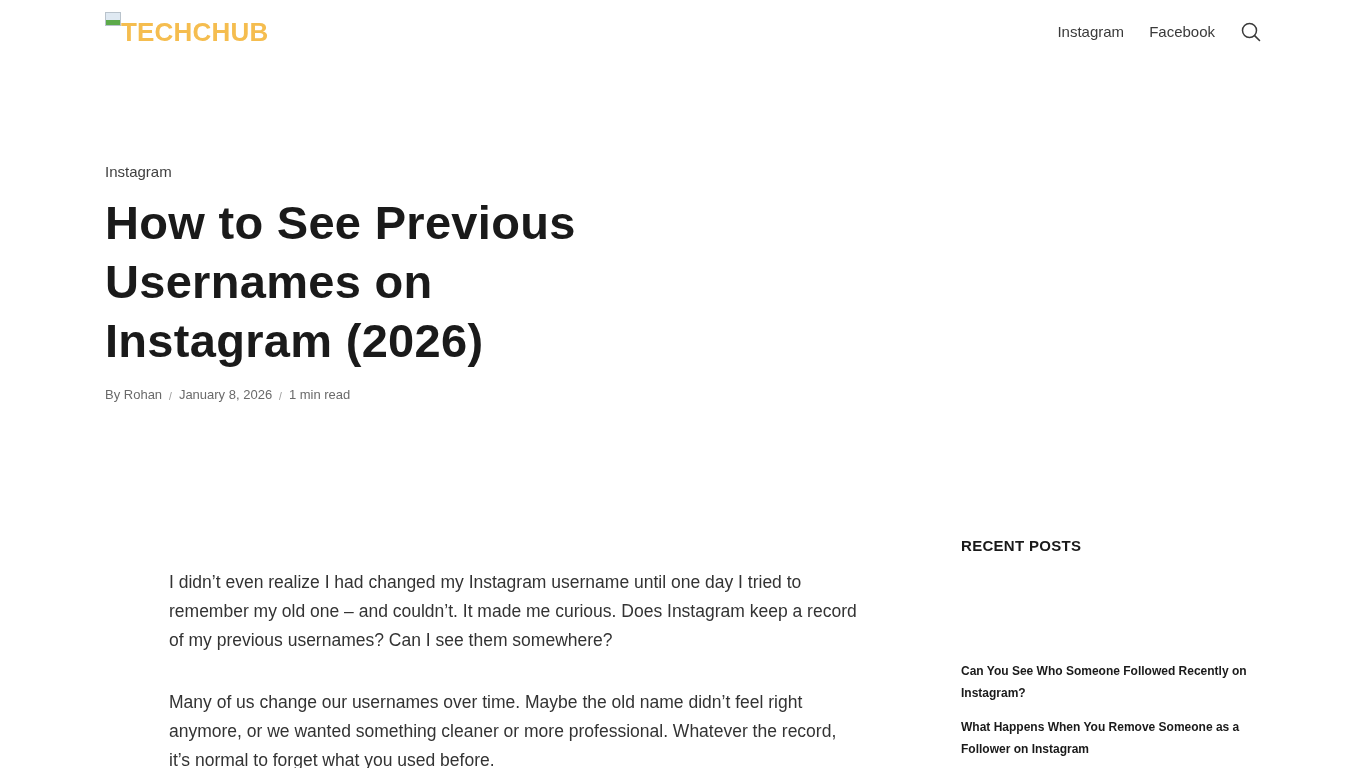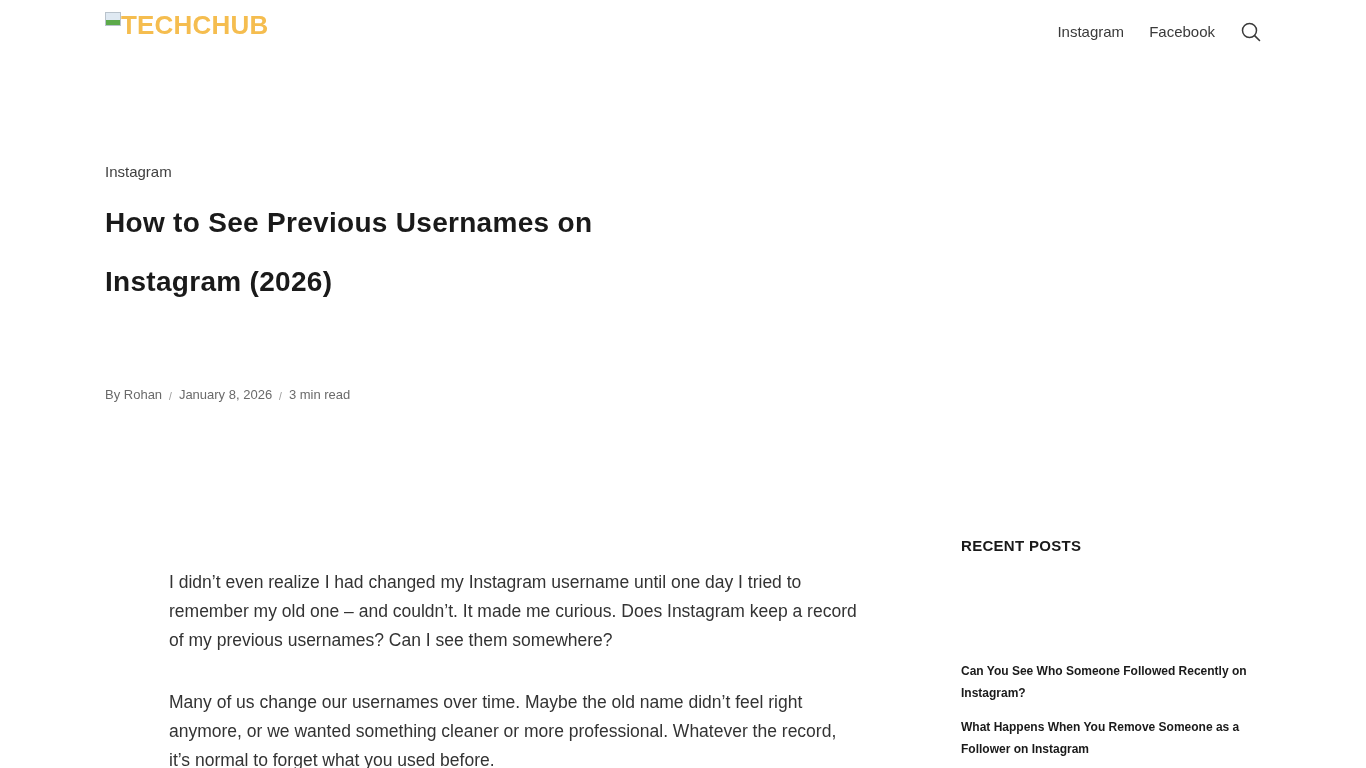--- a/index.html
+++ b/index.html
@@ -3,28 +3,28 @@
 <meta charset="utf-8">
 <style>
   * { box-sizing: border-box; margin: 0; padding: 0; }
   html, body { width: 1366px; height: 768px; overflow: hidden; background: #ffffff; }
   body { font-family: "Liberation Sans", sans-serif; color: #1f1f1f; position: relative; }
 
   .header { position: absolute; left: 0; top: 0; width: 1366px; height: 64px; }
   .logo { position: absolute; left: 105px; top: 12px; display: flex; align-items: flex-start; }
   .logo-broken { width: 16px; height: 16px; position: relative; margin-right: 0; }
   .logo-broken .pic { position: absolute; left: 0; top: 0; width: 16px; height: 14px; border: 1px solid #b9c3cc; background: linear-gradient(180deg,#dfe9f2 0%,#dfe9f2 55%,#5caa4a 55%,#5caa4a 100%); }
-  .logo-text { font-family: "Liberation Sans", sans-serif; font-weight: bold; font-size: 26px; color: #f5bd4f; letter-spacing: 0.2px; margin-top: 0; margin-left: 0; line-height: 26px; }
+  .logo-text { font-family: "Liberation Sans", sans-serif; font-weight: bold; font-size: 26px; color: #f5bd4f; letter-spacing: 0.2px; margin-top: 7px; margin-left: 0; line-height: 26px; }
 
   .nav { position: absolute; right: 105px; top: 20px; display: flex; align-items: center; }
   .nav-link { font-size: 15px; color: #3a3a3a; text-decoration: none; margin-left: 25px; line-height: 24px; }
   .search-btn { width: 20px; height: 20px; margin-left: 26px; position: relative; cursor: pointer; }
 
   .category { position: absolute; left: 105px; top: 163px; font-size: 15px; color: #3f3f3f; }
-  .title { position: absolute; left: 105px; top: 193px; width: 560px; font-size: 28px; font-weight: bold; line-height: 59px; color: #1a1a1a; letter-spacing: 0.3px; }
+  .title { position: absolute; left: 105px; top: 193px; width: 560px; font-size: 47px; font-weight: bold; line-height: 59px; color: #1a1a1a; letter-spacing: 0.3px; }
   .meta { position: absolute; left: 105px; top: 387px; font-size: 13px; color: #6a6a6a; display: flex; align-items: flex-end; }
   .meta .sep { font-size: 10px; color: #9a9a9a; margin: 0 7px; }
   .meta a { color: #6a6a6a; text-decoration: none; }
 
   .content { position: absolute; left: 169px; top: 535px; width: 690px; font-size: 17.5px; line-height: 29px; color: #333333; }
   .content p { margin-bottom: 24px; margin-top: 33px; }
 
   .sidebar { position: absolute; left: 961px; top: 537px; width: 300px; }
   .sidebar h3 { font-size: 15px; font-weight: bold; color: #1a1a1a; letter-spacing: 0.3px; margin-bottom: 106px; }
   .sidebar ul { list-style: none; }
@@ -53,21 +53,21 @@
   </nav>
 </header>
 
 <a class="category">Instagram</a>
 <h1 class="title">How to See Previous Usernames on Instagram (2026)</h1>
 <div class="meta">
   <a>By Rohan</a>
   <span class="sep">/</span>
   <span>January 8, 2026</span>
   <span class="sep">/</span>
-  <span>3 min read</span>
+  <span>1 min read</span>
 </div>
 
 <main class="content">
   <p>I didn’t even realize I had changed my Instagram username until one day I tried to remember my old one – and couldn’t. It made me curious. Does Instagram keep a record of my previous usernames? Can I see them somewhere?</p>
   <p>Many of us change our usernames over time. Maybe the old name didn’t feel right anymore, or we wanted something cleaner or more professional. Whatever the record, it’s normal to forget what you used before.</p>
   <p>If you’ve ever wondered how to see your previous usernames on Instagram, you’re in</p>
 </main>
 
 <aside class="sidebar">
   <h3>RECENT POSTS</h3>

